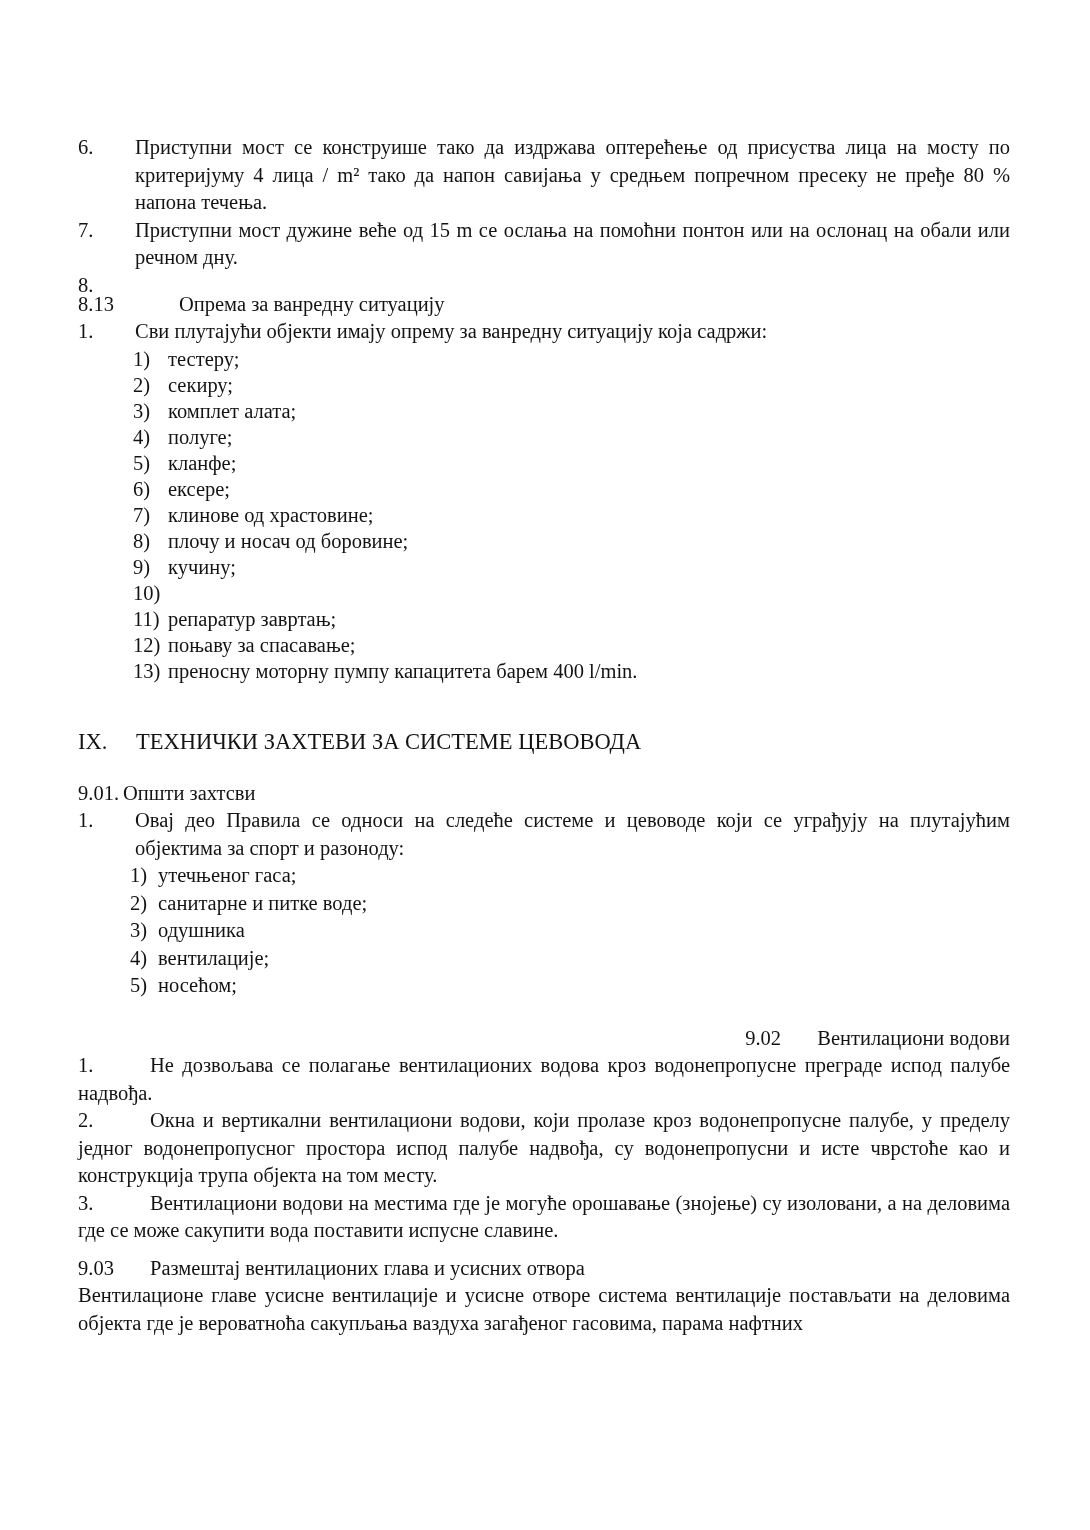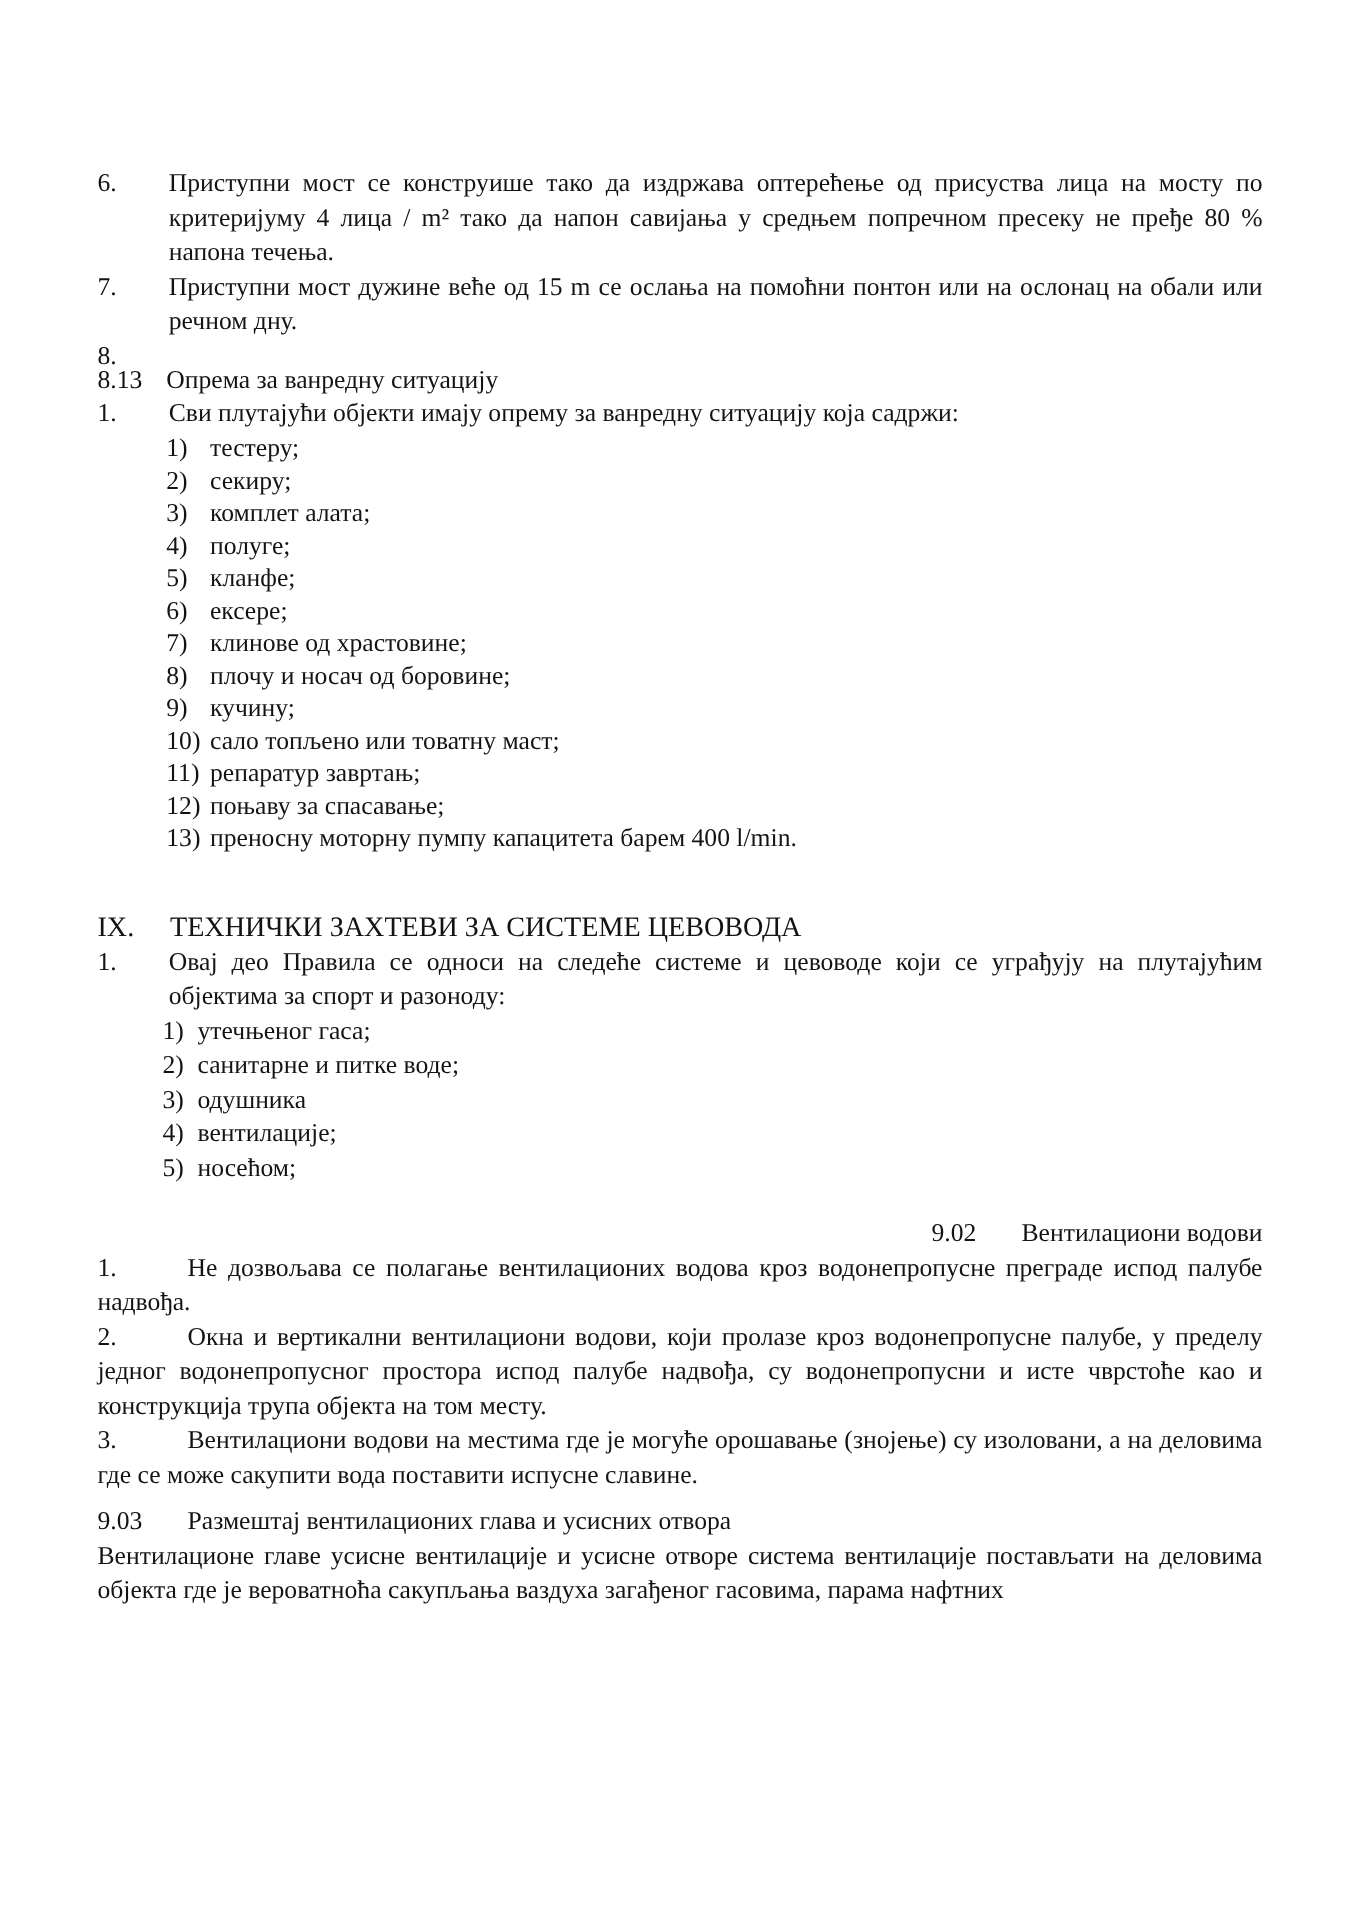--- a/index.html
+++ b/index.html
@@ -13,21 +13,21 @@
   .page {
     position:absolute; left:0; top:0;
     width:1090px; height:1530px;
     padding:134px 80px 0 78px;
     font-size:20.5px; line-height:27.5px;
   }
   
   .hang { position:relative; padding-left:57px; text-align:justify; }
   .hang > .num { position:absolute; left:0; top:0; }
   
-  .h-813 { display:flex; margin-top:19px; }
+  .h-813 { display:flex; margin-top:19px;gap:46px; }
   .h-813 > .num { flex:0 0 55px; }
   .h-chapter { display:flex; margin-top:43px; font-size:22.5px; line-height:30px; }
   .h-chapter > .num { flex:0 0 58px; }
   .h-901 { display:flex; margin-top:23px; }
   .h-901 > .num { flex:0 0 45px; }
   .h-tab { display:flex; }
   .h-tab > .num { flex:0 0 72px; }
   .h-902 { margin-top:25px;justify-content:flex-end; }
   .h-903 { margin-top:10px; }
   
@@ -98,41 +98,44 @@
     <div class="si">
         <span class="m813">8)</span>
         <span>плочу и носач од боровине;</span>
       </div>
     <div class="si">
         <span class="m813">9)</span>
         <span>кучину;</span>
       </div>
     <div class="si">
         <span class="m813">10)</span>
-        <span>сало топљено или товатну маст;</span>
       </div>
     <div class="si">
         <span class="m813">11)</span>
         <span>репаратур завртањ;</span>
       </div>
     <div class="si">
         <span class="m813">12)</span>
         <span>поњаву за спасавање;</span>
       </div>
     <div class="si">
         <span class="m813">13)</span>
         <span>преносну моторну пумпу капацитета барем 400 l/min.</span>
       </div>
   </div>
 
   <div class="h-chapter">
     <span class="num">IX.</span>
     <span>ТЕХНИЧКИ ЗАХТЕВИ ЗА СИСТЕМЕ ЦЕВОВОДА</span>
   </div>
 
+  <div class="h-901">
+    <span class="num">9.01.</span>
+    <span>Општи захтсви</span>
+  </div>
   <div class="hang">
     <span class="num">1.</span>
     <span>Овај део Правила се односи на следеће системе и цевоводе који се уграђују на плутајућим објектима за спорт и разоноду:</span>
   </div>
   <div class="sub-list-901">
     <div class="si">
         <span class="m901">1)</span>
         <span>утечњеног гаса;</span>
       </div>
     <div class="si">

